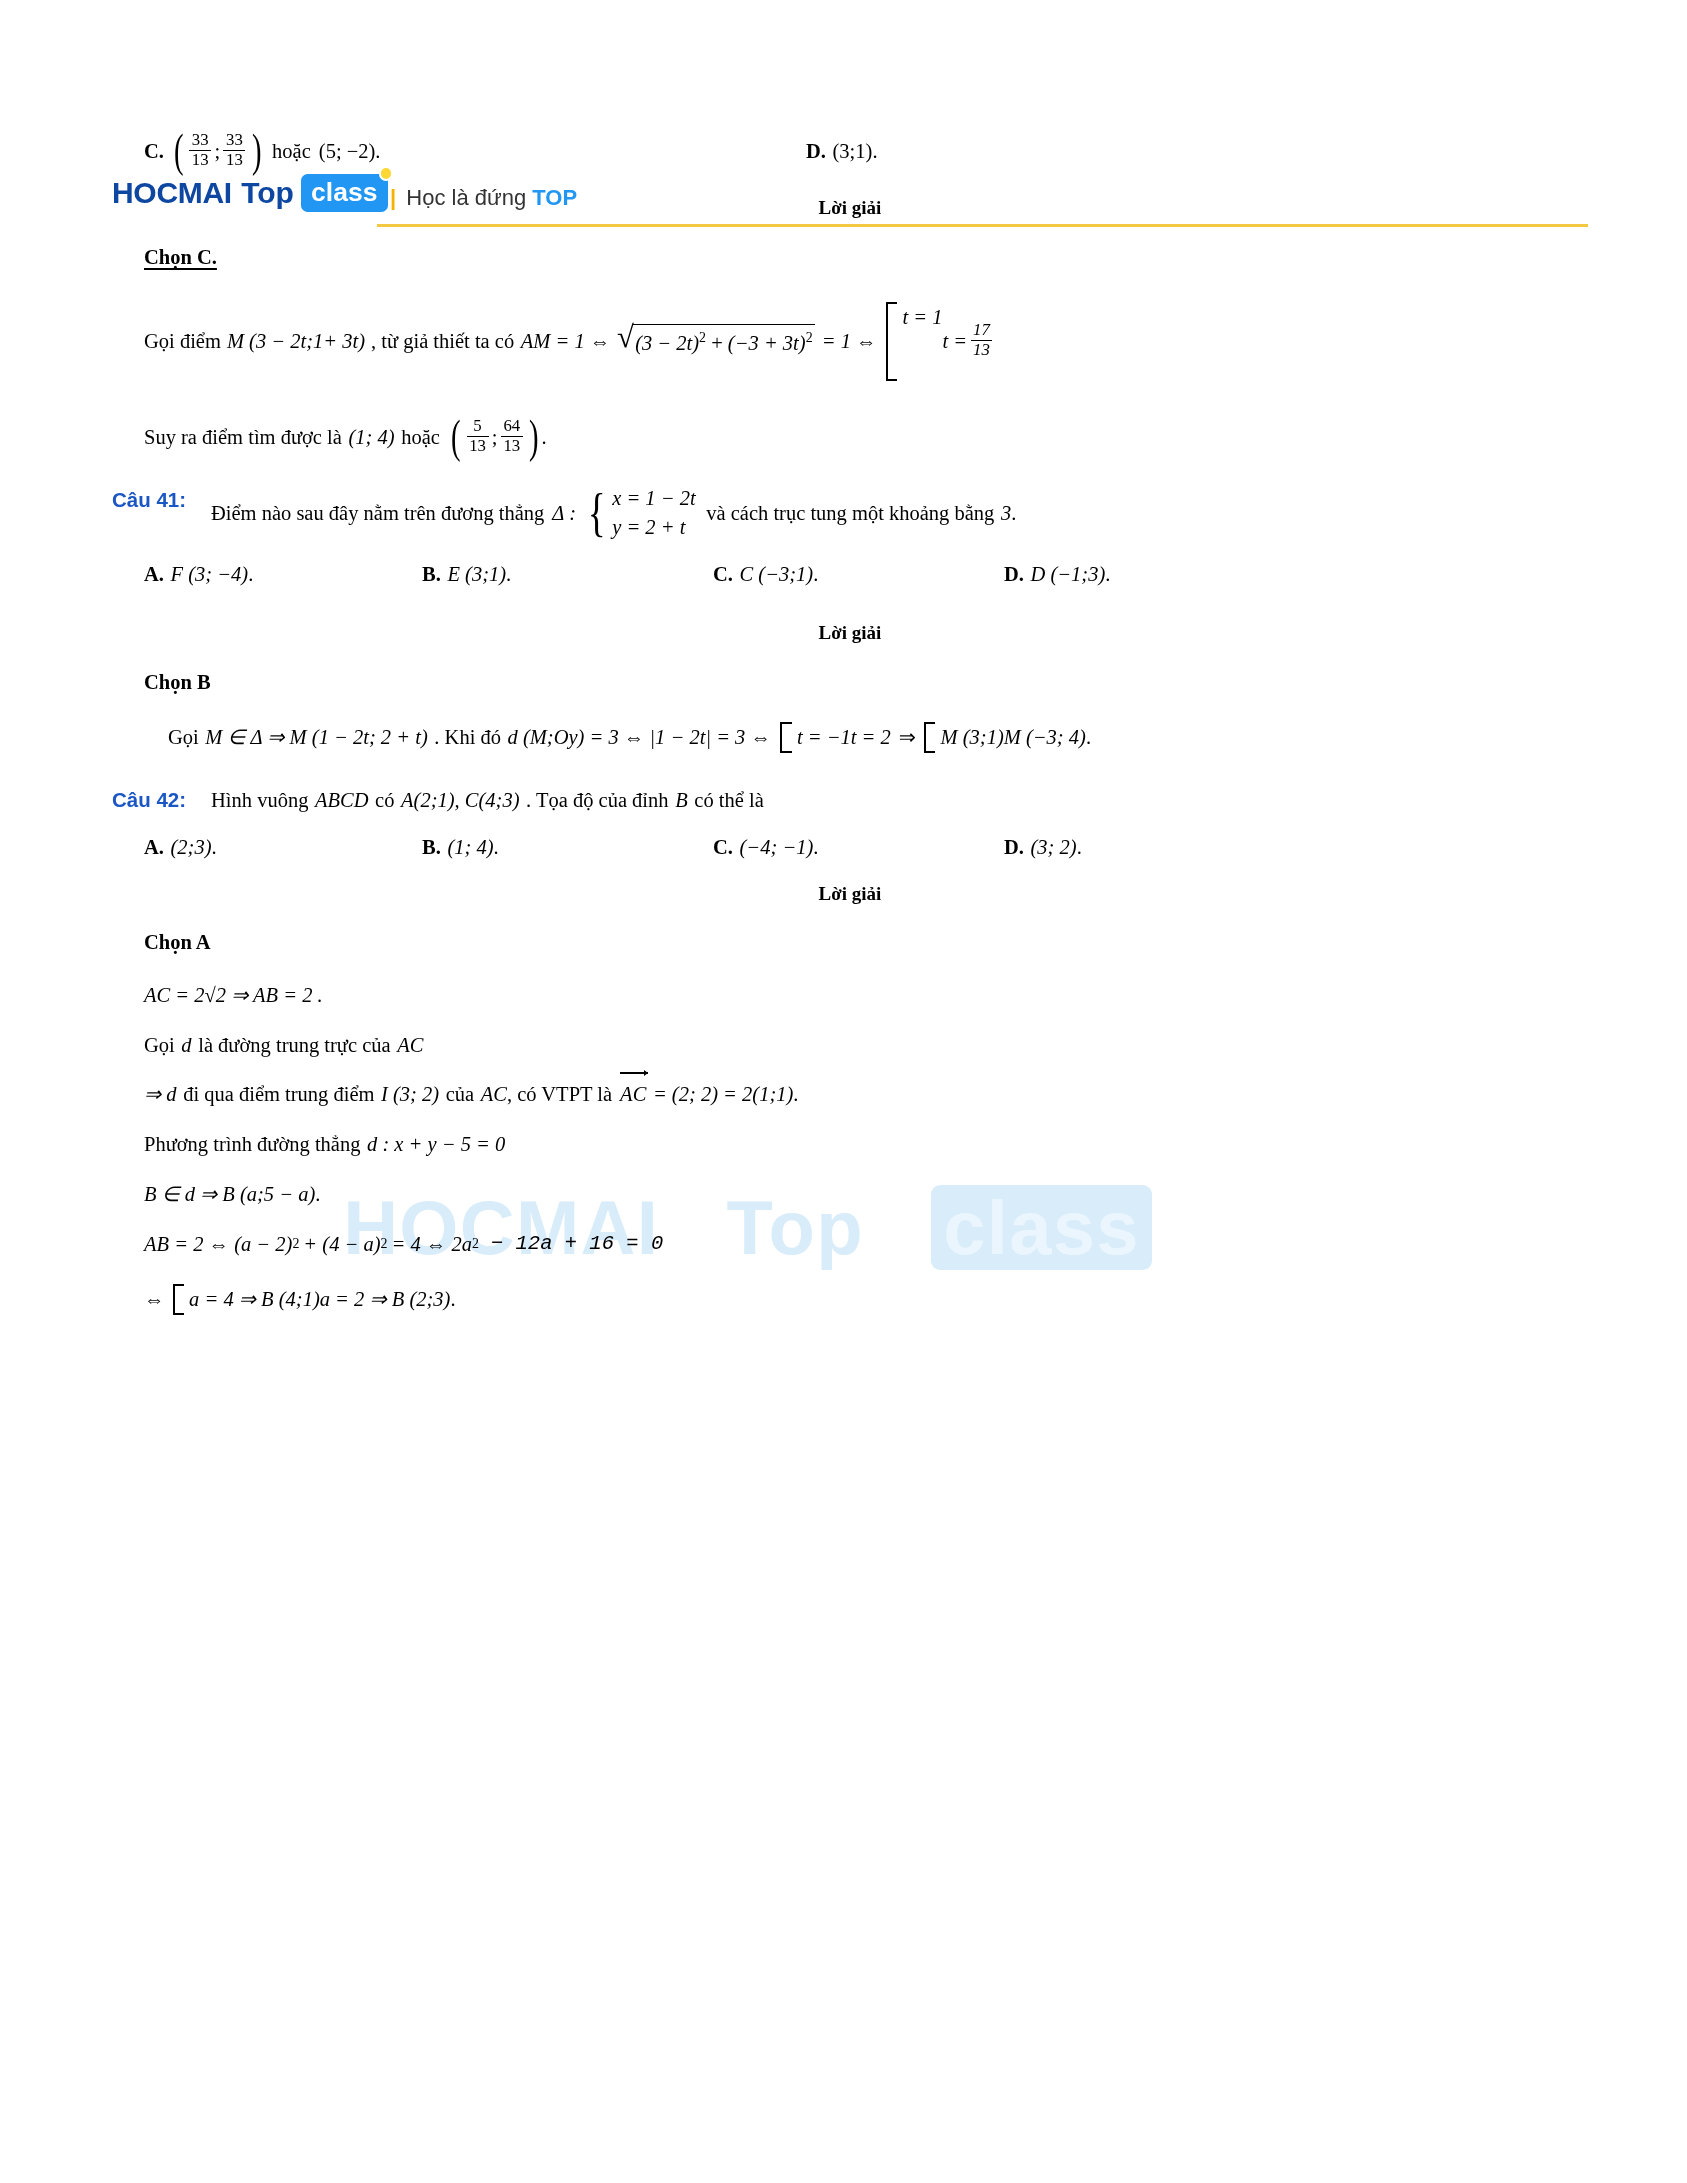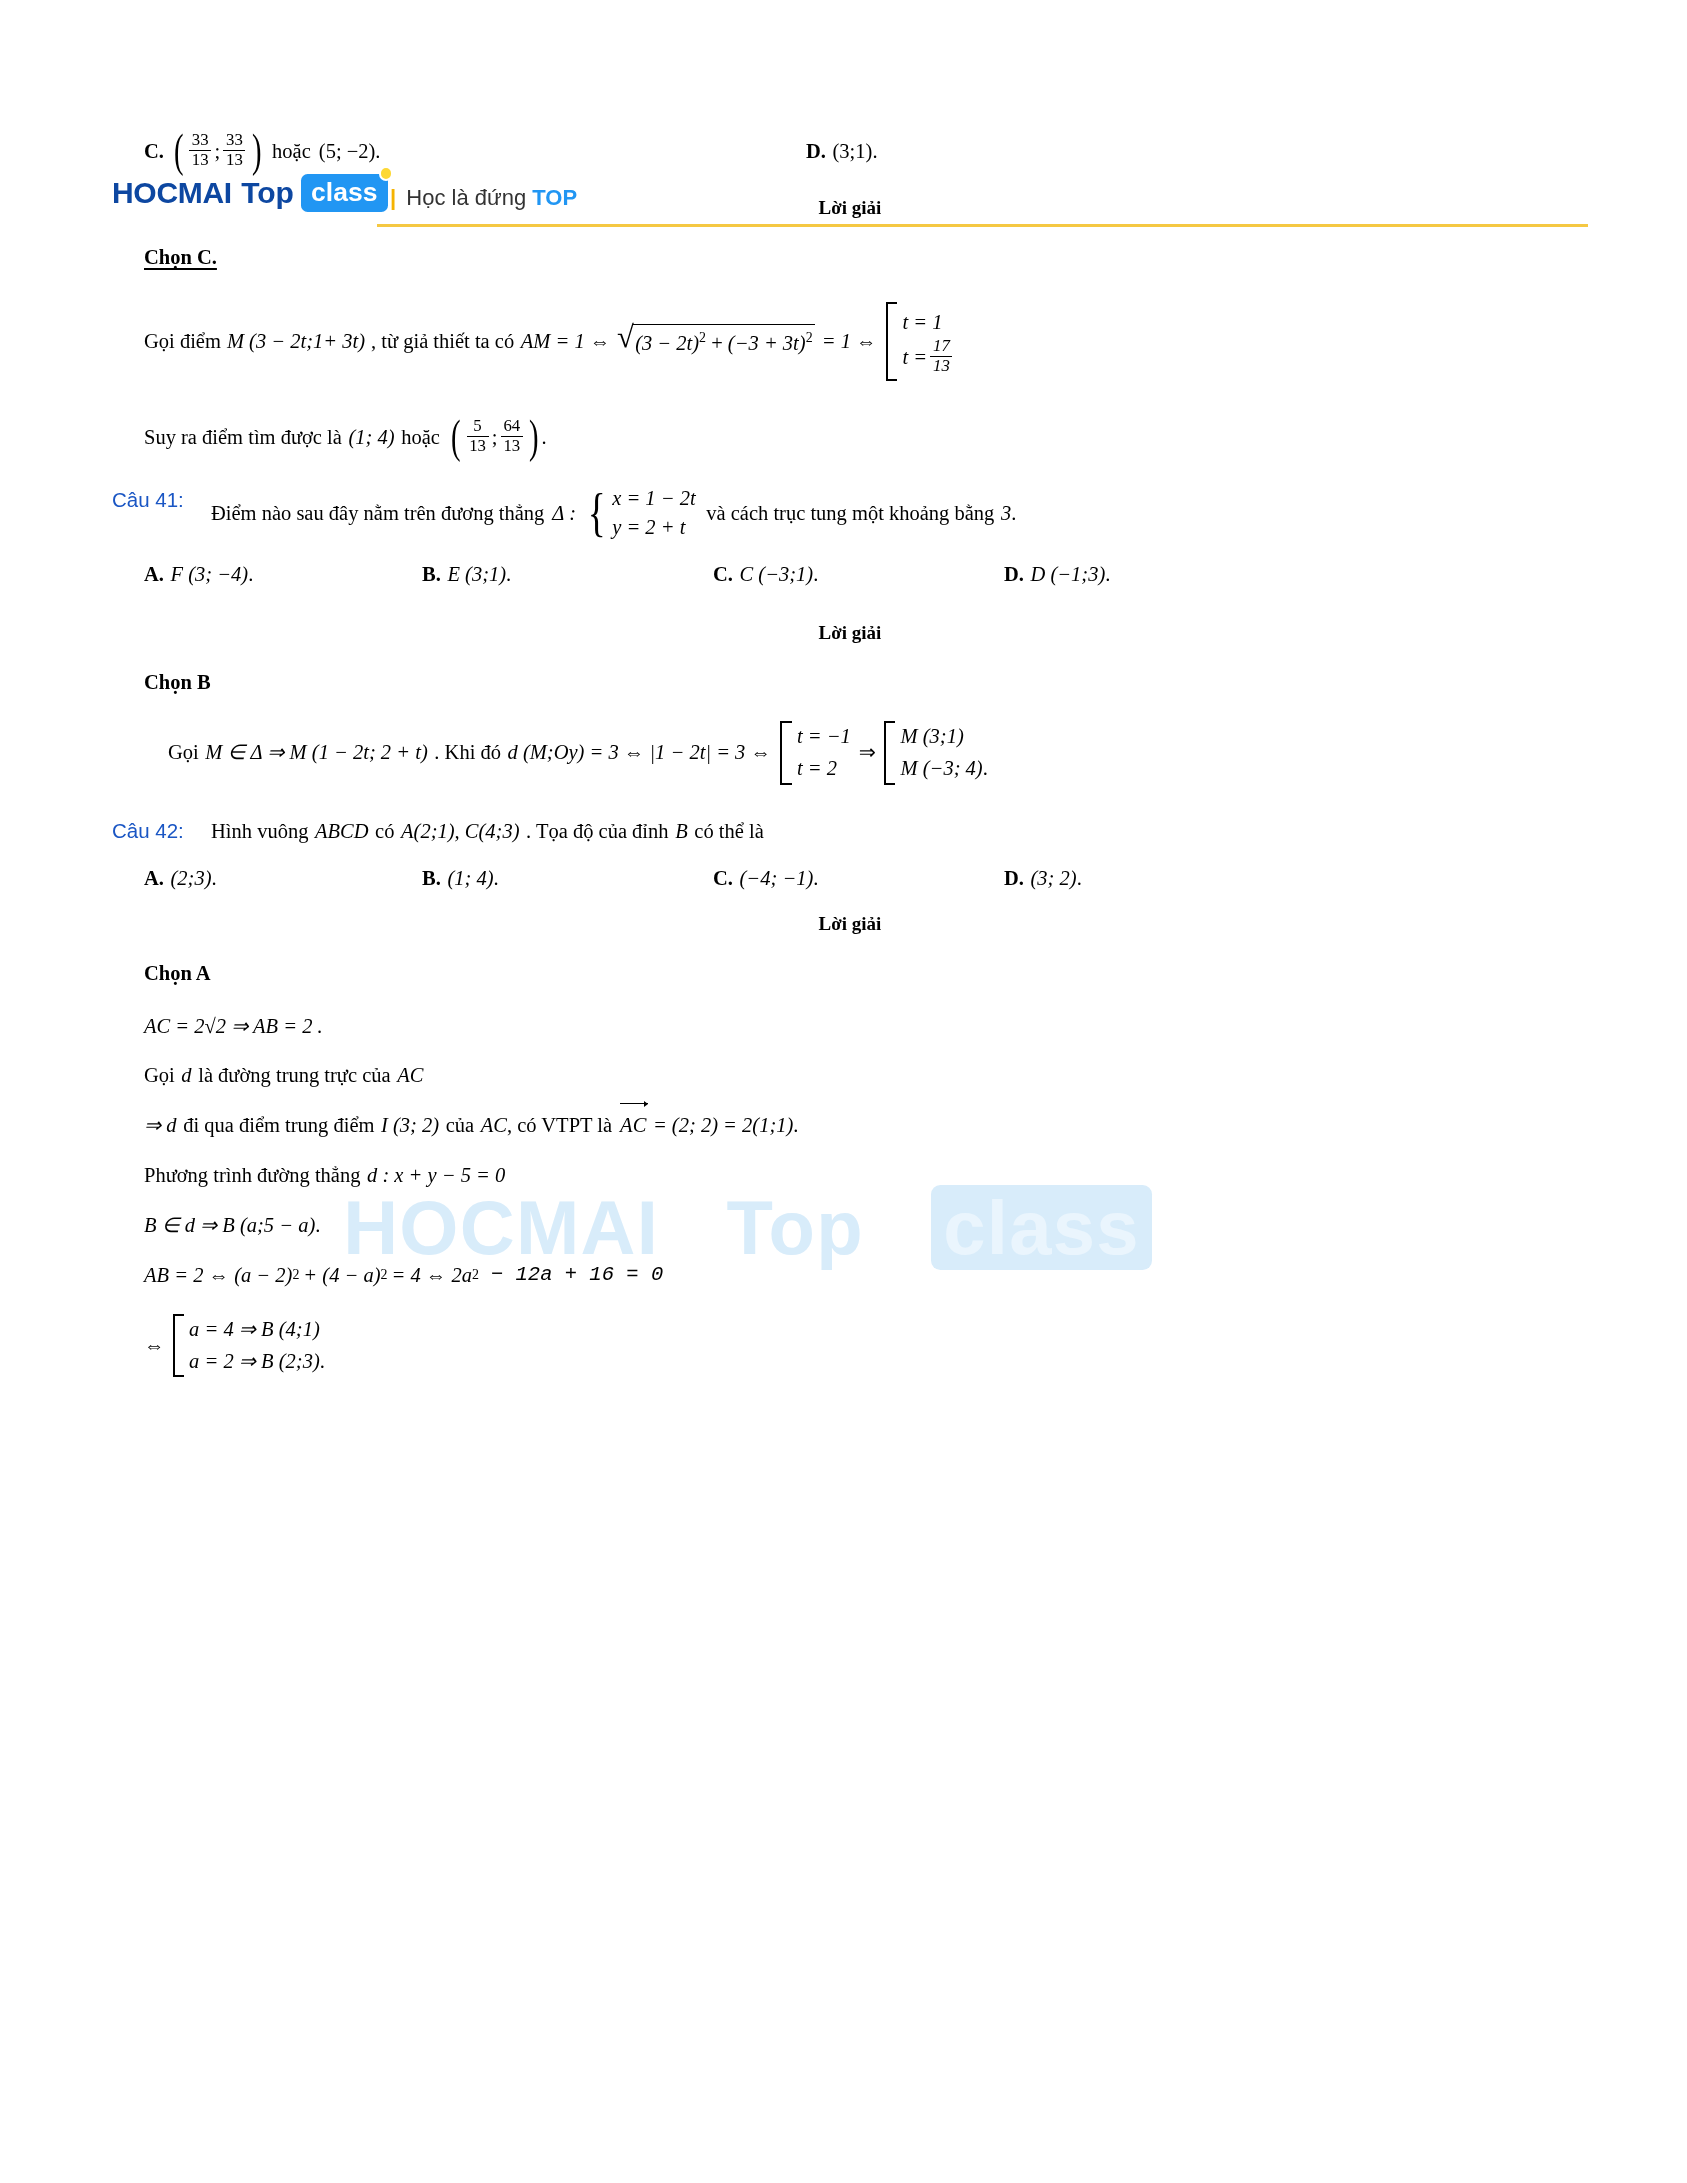--- a/index.html
+++ b/index.html
@@ -141,21 +141,21 @@
     font-weight: bold;
     margin: 17px 0 17px 0;
     font-size: 19px;
   }
 
   .cau-label {
     position: absolute;
     left: 0;
     top: 0;
     color: #1a56c4;
-    font-weight: normal;
+    font-weight: bold;
     font-family: "Liberation Sans", sans-serif;
     font-size: 20.5px;
   }
   .cau-block {
     position: relative;
     padding-left: 99px;
     margin: 26.5px 0 12px 0;
   }
 
   .answers {
@@ -239,21 +239,20 @@
   }
   .bracket .bk {
     width: 9.3px;
     border-left: 2px solid #000;
     border-top: 2px solid #000;
     border-bottom: 2px solid #000;
     margin-right: 5.3px;
   }
   .bracket .rows {
     display: inline-flex;
-    flex-direction: column;
     justify-content: center;
     line-height: 1.55;
   }
   .vecarrow {
     position: relative;
     display: inline-block;
   }
   .vecarrow::after {
     content: "";
     position: absolute;

